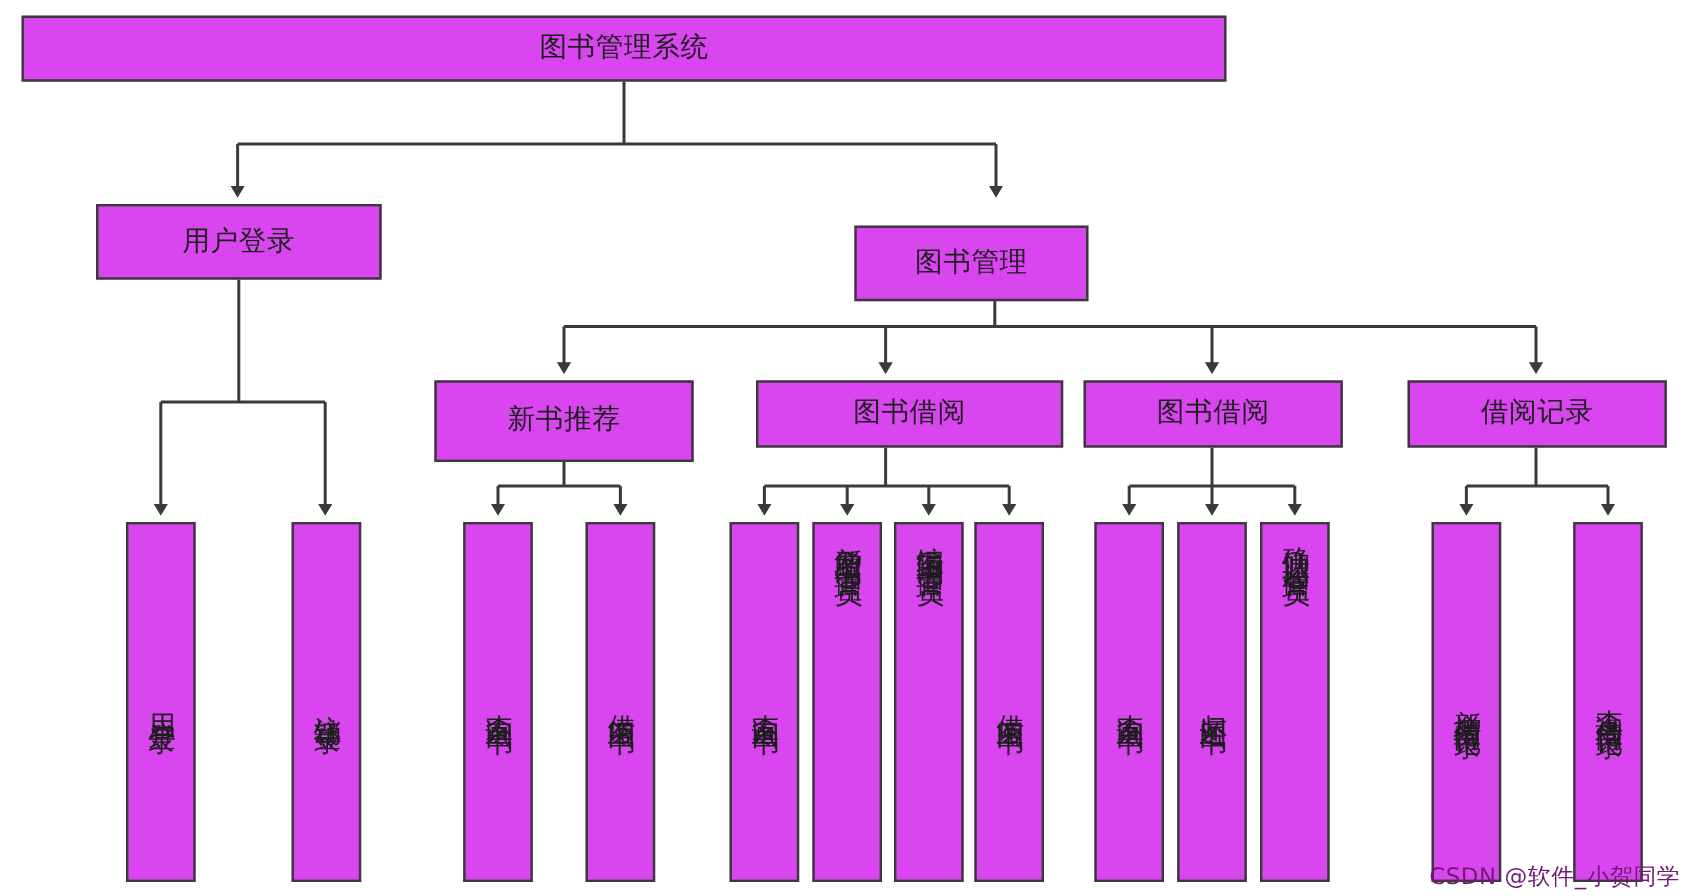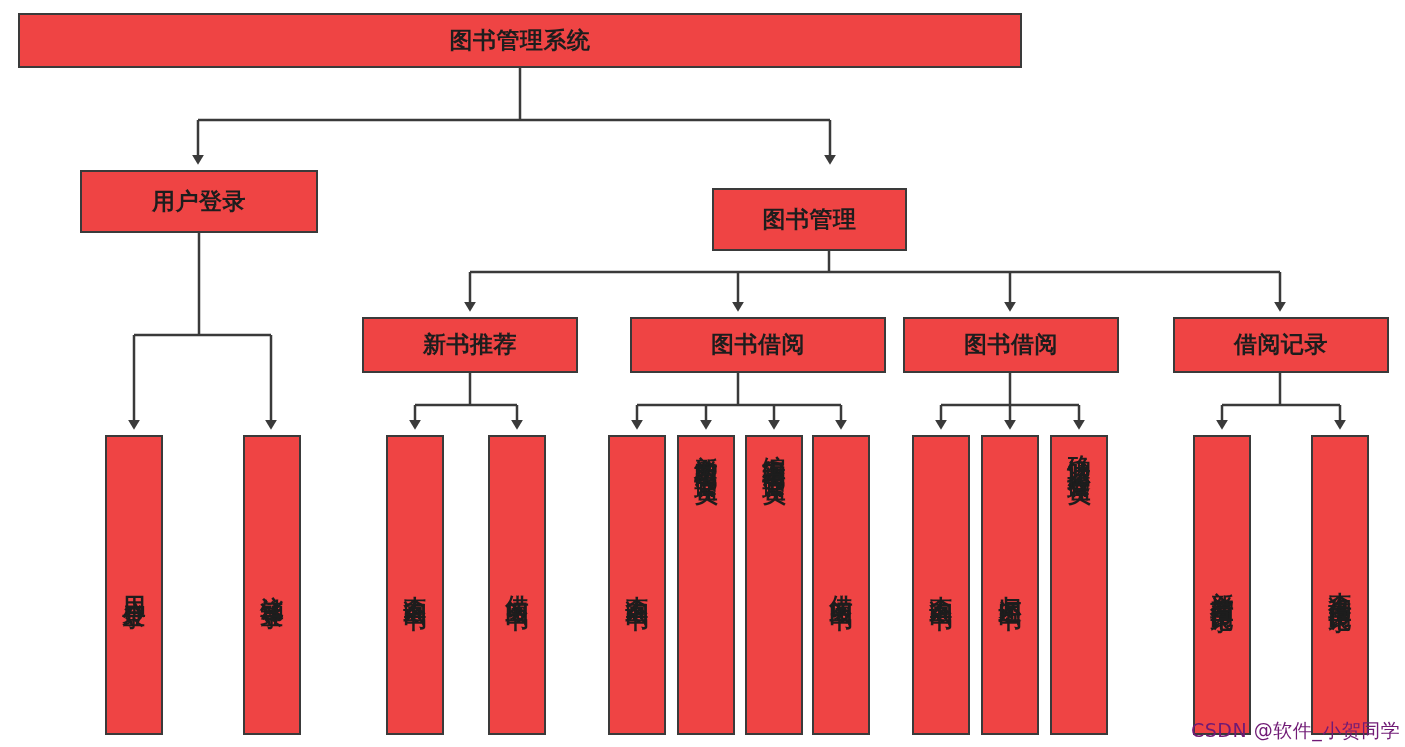--- a/index.html
+++ b/index.html
@@ -23,26 +23,25 @@
     left: 0;
     top: 0;
     width: 1405px;
     height: 747px;
     pointer-events: none;
   }
   .node {
     position: absolute;
     box-sizing: border-box;
     border: 2.5px solid #3a3a3a;
-    background: #ef4444;
+    background: #d946ef;
     display: flex;
     align-items: center;
     justify-content: center;
     color: #1d1d1d;
-    font-weight: bold;
   }
   .node-label {
     display: block;
     text-align: center;
     line-height: 1.18;
     color: #1d1d1d;
     white-space: nowrap;
   }
   
   .node.horiz .node-label {
@@ -153,21 +152,21 @@
   </div>
 
   <div class="node horiz" style="left:80px; top:170px; width:238px; height:63px;">
     <span class="node-label">用户登录</span>
   </div>
 
   <div class="node horiz" style="left:712px; top:188px; width:195px; height:63px;">
     <span class="node-label">图书管理</span>
   </div>
 
-  <div class="node horiz" style="left:362px; top:317px; width:216px; height:56px;">
+  <div class="node horiz" style="left:362px; top:317px; width:216px; height:68px;">
     <span class="node-label">新书推荐</span>
   </div>
 
   <div class="node horiz" style="left:630px; top:317px; width:256px; height:56px;">
     <span class="node-label">图书借阅</span>
   </div>
 
   <div class="node horiz" style="left:903px; top:317px; width:216px; height:56px;">
     <span class="node-label">图书借阅</span>
   </div>

